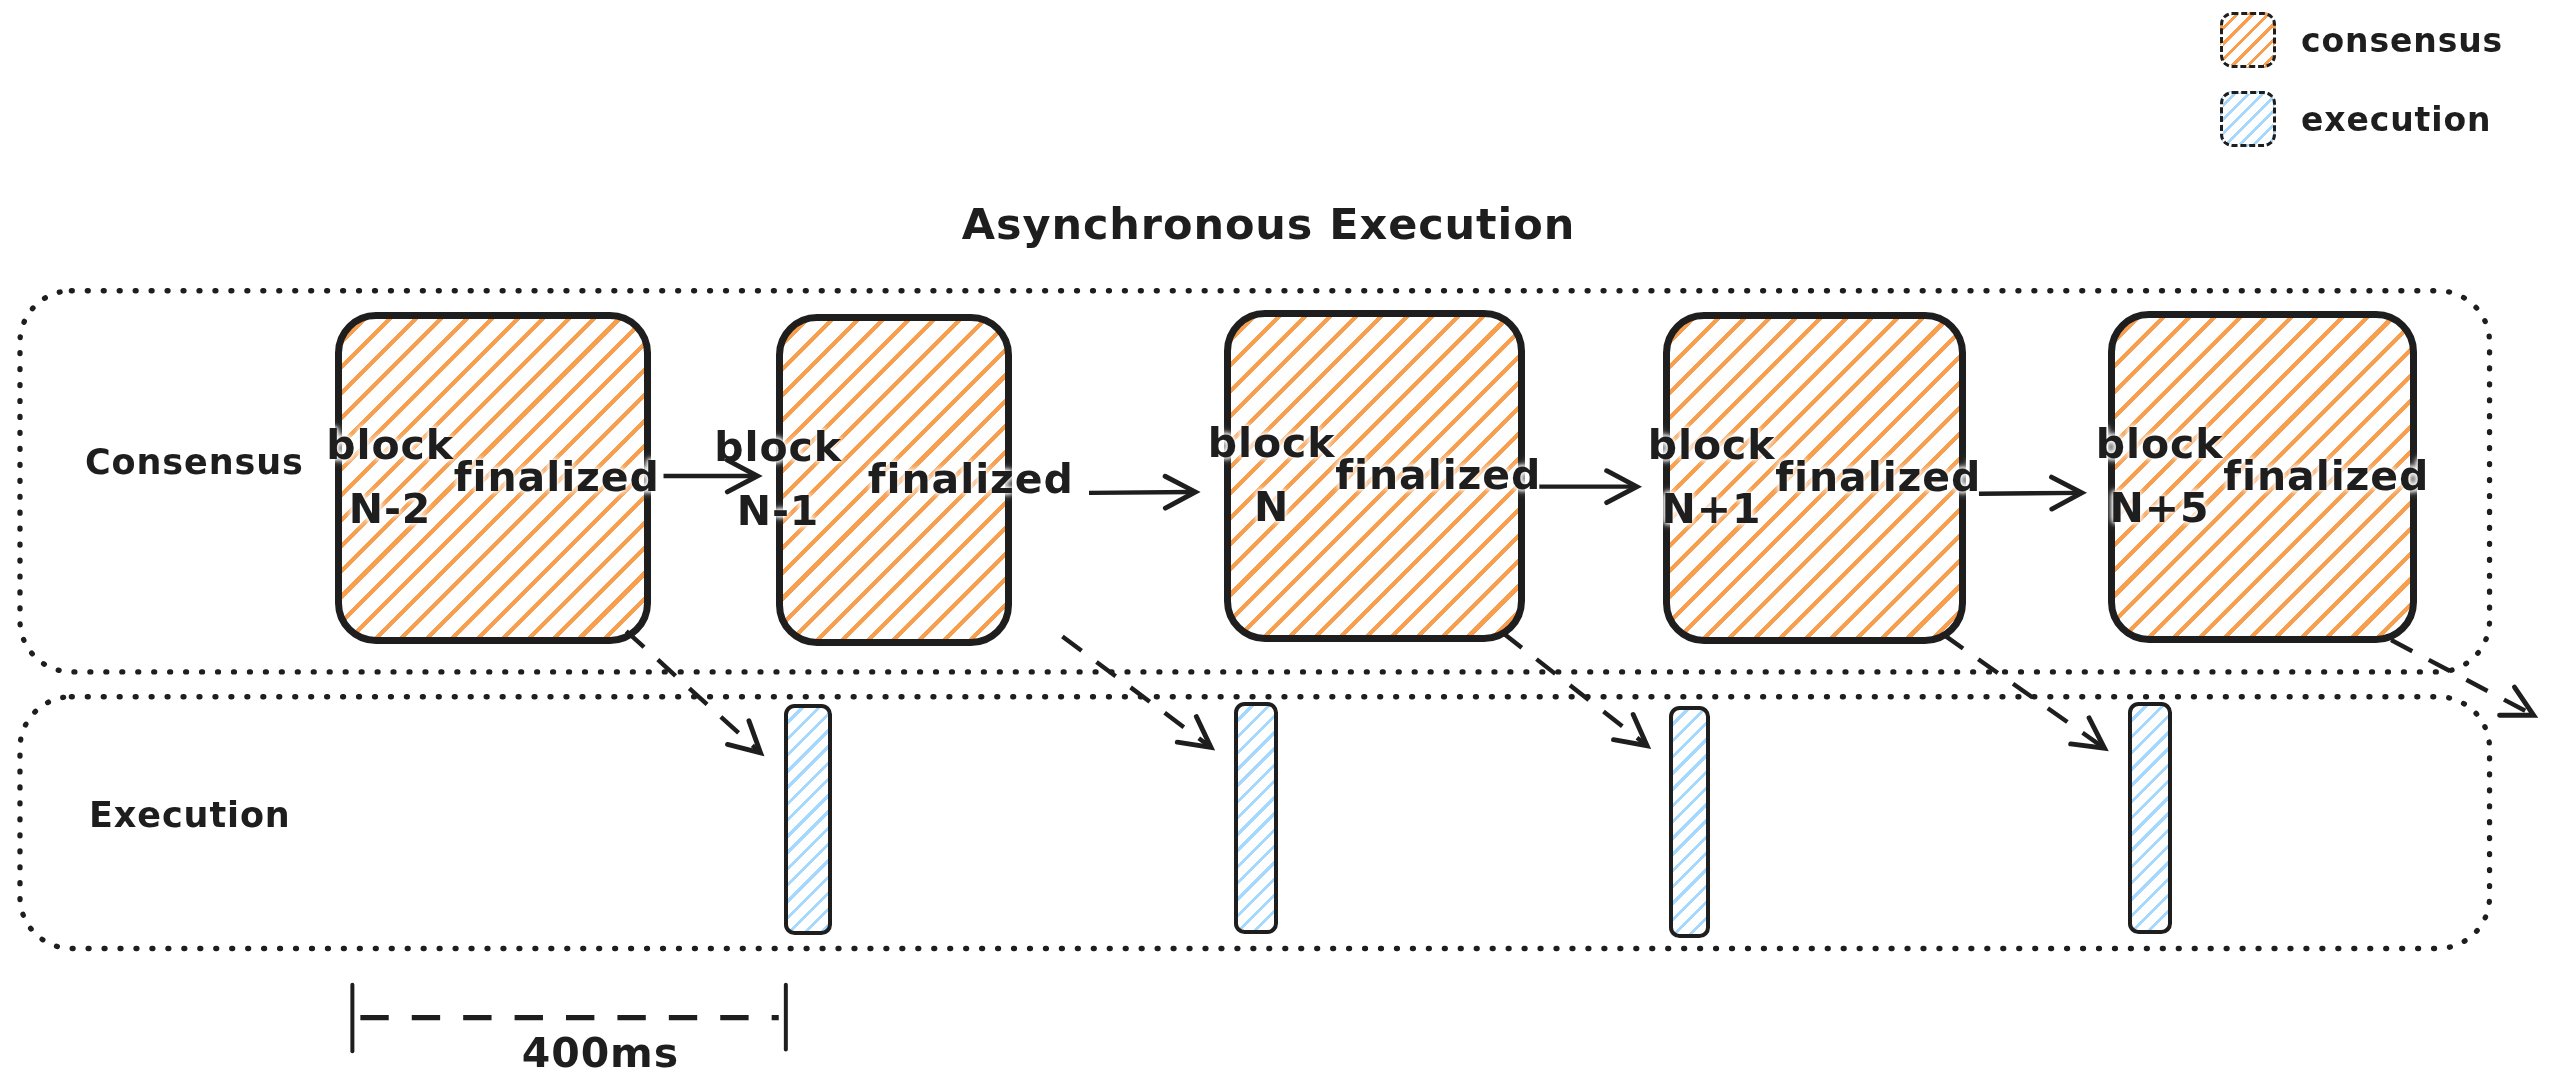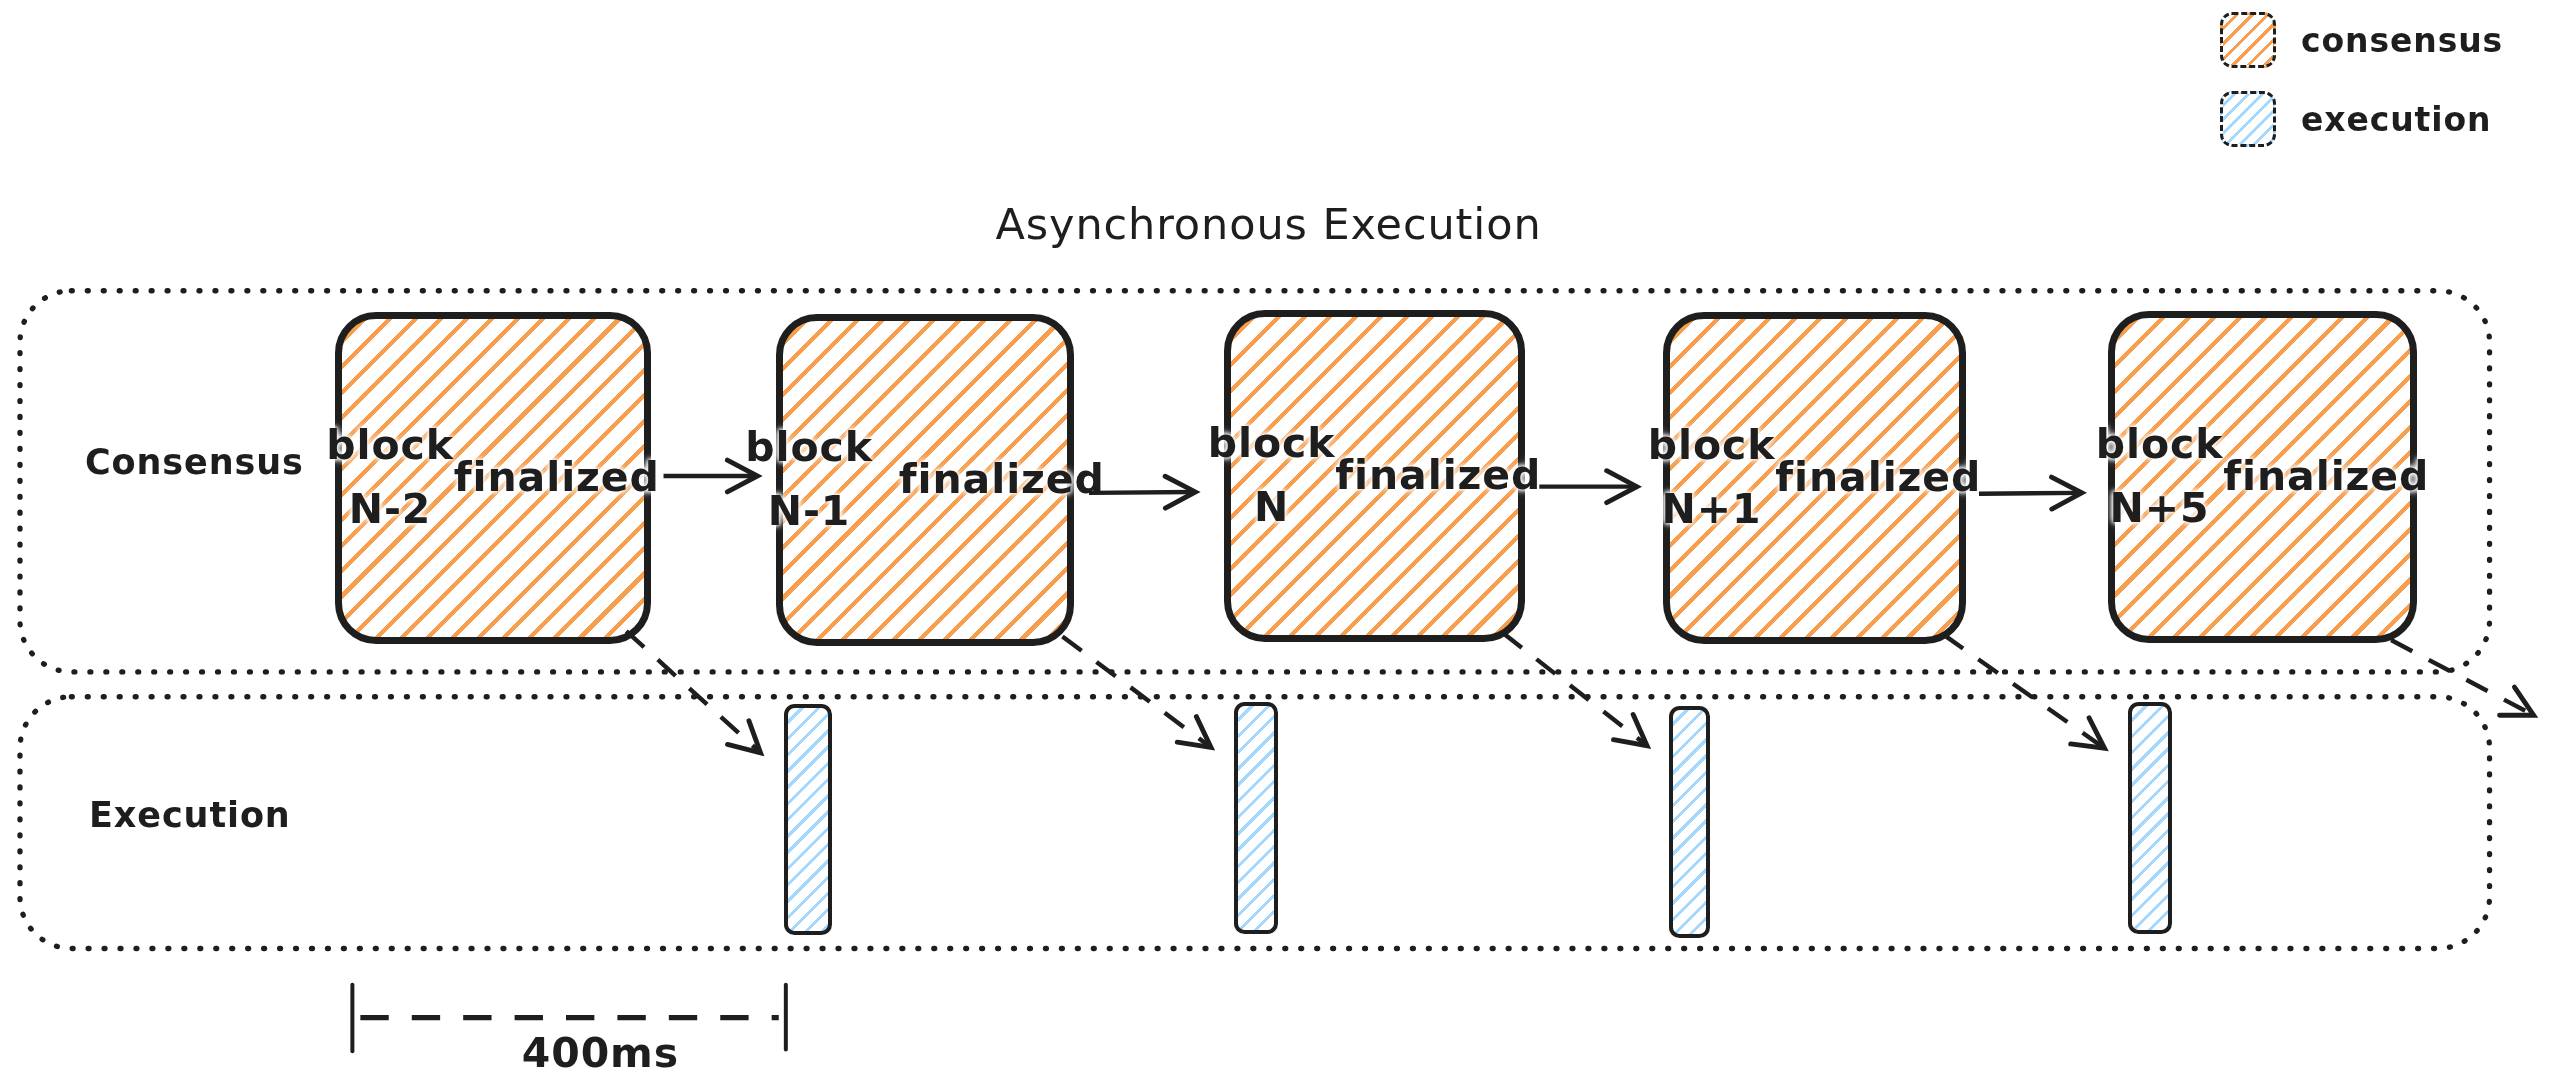--- a/index.html
+++ b/index.html
@@ -14,21 +14,21 @@
     overflow: hidden;
     font-family: "DejaVu Sans", "Liberation Sans", sans-serif;
     color: #1e1e1e;
   }
   .abs { position: absolute; }
 
   
   .diagram-title {
     left: 958px; top: 199px; width: 621px;
     text-align: center;
-    font-size: 43px; font-weight: normal;
+    font-size: 43px; font-weight: bold;
     letter-spacing: 0.9px;
   }
 
   
   .legend { left: 2220px; top: 12.4px; }
   .legend-row { display: flex; align-items: center; margin-bottom: 23px; }
   .legend-swatch {
     width: 50px; height: 50px;
     border: 3.5px dashed #1e1e1e;
     border-radius: 12.4px;
@@ -64,21 +64,21 @@
     display: flex; flex-direction: row;
     align-items: center; justify-content: center;
     text-align: center;
   }
   .block .line {
     font-size: 41px; font-weight: bold;
     line-height: 1.55; letter-spacing: 0.9px;
     text-shadow: 0 0 5.3px #ffffff, 0 0 5.3px #ffffff, 0 0 9px #ffffff;
   }
   .block-1 { left: 335px;  width: 316px; }
-  .block-2 { left: 776px;  width: 298px; top: 314px; gap: 26px; }
+  .block-2 { left: 776px;  width: 236px; top: 314px; gap: 26px; }
   .block-3 { left: 1224px; width: 301px; top: 310px; }
   .block-4 { left: 1663px; width: 303px; }
   .block-5 { left: 2108px; width: 309px; top: 311px; }
 
   
   .bar {
     position: absolute;
     box-sizing: border-box;
     border: 4.4px solid #1e1e1e;
     border-radius: 10.6px;

